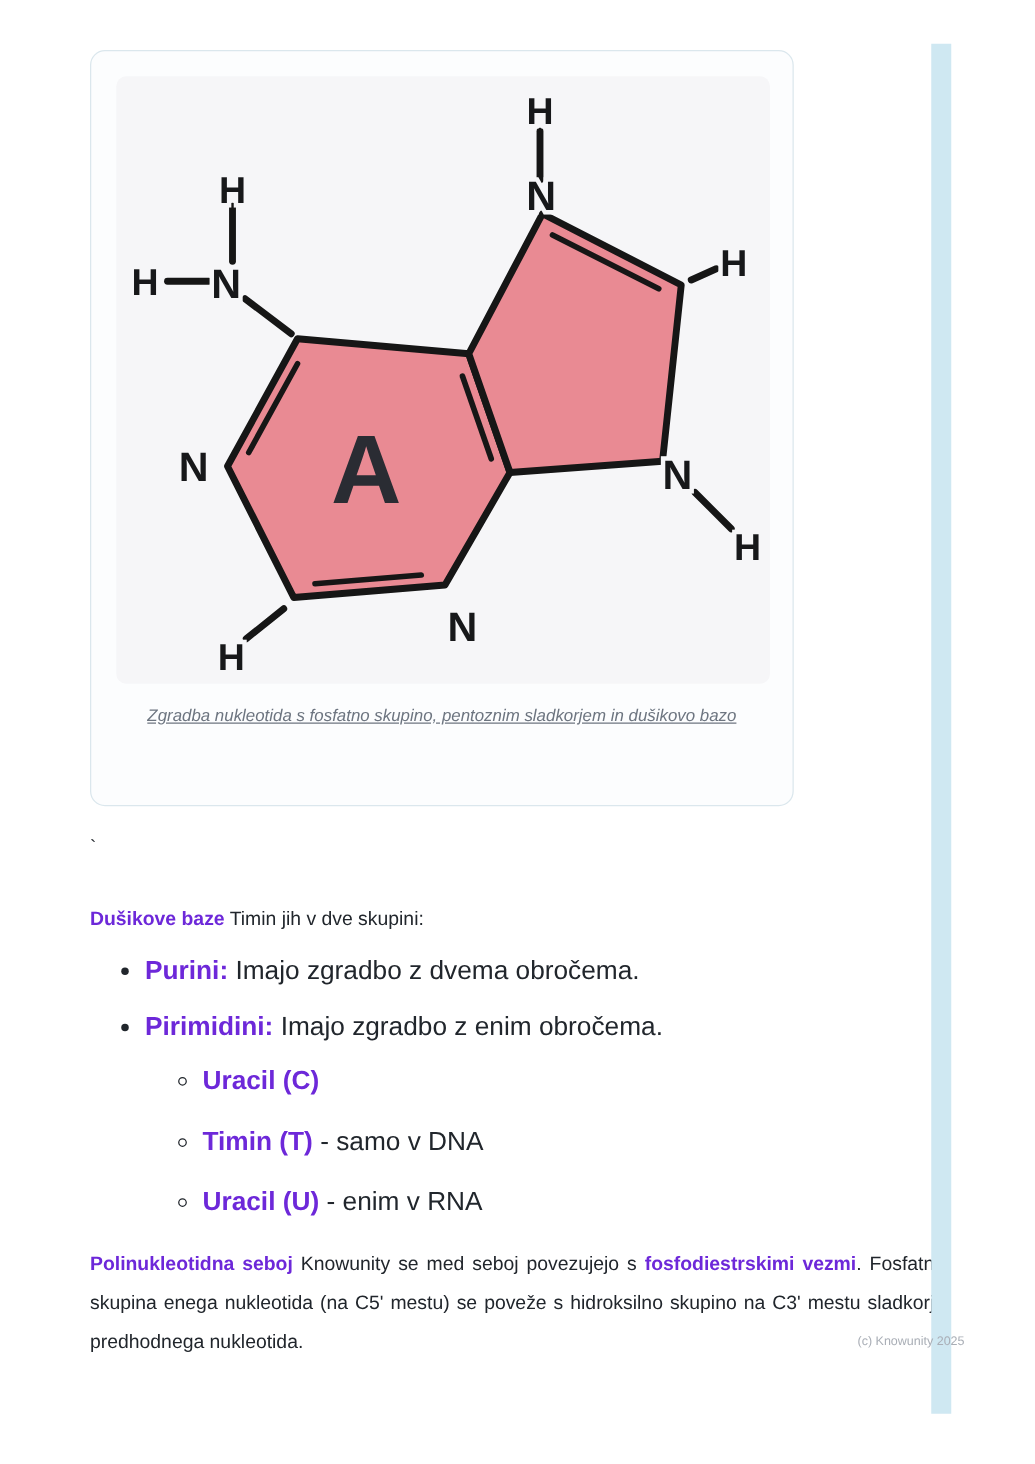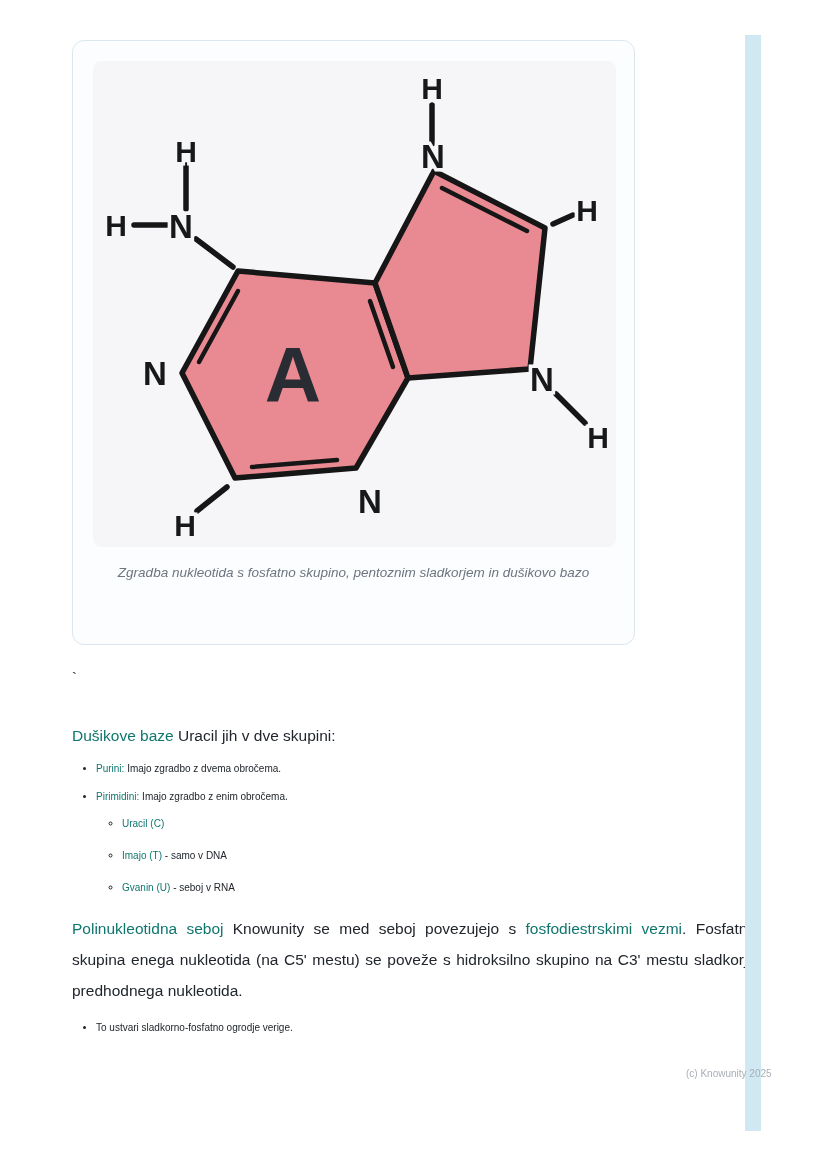--- a/index.html
+++ b/index.html
@@ -13,21 +13,21 @@
   .figure-card {
     position:absolute; left:72px; top:40px; width:563px; height:605px;
     background:#fcfdfe; border:1px solid #dbe7ed; border-radius:12px;
     padding:20px;
   }
   .figure-img {
     width:523px; height:486px; background:#f6f6f8; border-radius:8px; overflow:hidden;
   }
   .figure-caption {
     margin:16px auto 0; max-width:480px; text-align:center;
-    font-style:italic; font-size:13.5px; line-height:1.55; color:#6d7580;
+    font-style:italic; font-size:13.5px; line-height:1.55; color:#6d7580;text-decoration:underline;
   }
 
   
   .bond { stroke:#161616; stroke-width:5.5; stroke-linecap:round; }
   .dbond { stroke:#161616; stroke-width:4.5; stroke-linecap:round; }
   .ring  { stroke:#161616; stroke-width:5.5; stroke-linejoin:round; }
   .mol-label {
     font-family:"Liberation Sans", sans-serif; font-weight:bold; fill:#17181a;
     stroke:#f6f6f8; stroke-width:7px; paint-order:stroke; text-anchor:middle;
   }
@@ -35,25 +35,25 @@
     font-family:"Liberation Sans", sans-serif; font-weight:bold; fill:#2a2c33;
     text-anchor:middle;
   }
 
   
   .content { position:absolute; left:72px; top:668px; width:684px; }
   .tick { font-size:15px; line-height:20px; color:#21262c; }
   .lead { margin-top:36px; font-size:15.5px; line-height:1.5; }
   .content ul { margin-top:14px; padding-left:24px; list-style:disc; }
   .content ul ul { list-style:circle; padding-left:26px; margin-top:12px; margin-bottom:4px; }
-  .content li { margin-bottom:13px; font-size:10px; line-height:1.5; }
+  .content li { margin-bottom:13px; font-size:21px; line-height:1.5;margin-left:20px; }
   .content ul ul li { margin-bottom:17px; }
   .note { }
   .para { margin-top:18px; font-size:15.5px; line-height:2.0; text-align:justify; }
-  b, strong { font-weight:400; color:#0f766e; }
+  b, strong { font-weight:700; color:#6d28d9; }
 
   .watermark {
     position:absolute; left:686px; top:1068px; font-size:10px; color:#a9aeb6; z-index:3;
   }
   .scroll-strip {
     position:absolute; left:745px; top:35px; width:16px; height:1096px;
     background:#cfe8f2; z-index:2;
   }
 </style>
 </head>
@@ -93,37 +93,34 @@
 
       <text class="mol-letter" x="200" y="341" font-size="78">A</text>
     </svg>
   </div>
   <div class="figure-caption">Zgradba nukleotida s fosfatno skupino, pentoznim sladkorjem in dušikovo bazo</div>
 </div>
 
 <div class="content">
   <div class="tick">`</div>
 
-  <p class="lead"><strong>Dušikove baze</strong><span> Uracil jih v dve skupini:</span></p>
+  <p class="lead"><strong>Dušikove baze</strong><span> Timin jih v dve skupini:</span></p>
 
   <ul>
     <li>
       <strong>Purini:</strong><span> Imajo zgradbo z dvema obročema.</span>
     </li>
     <li>
       <strong>Pirimidini:</strong><span> Imajo zgradbo z enim obročema.</span>
       <ul>
         <li><strong>Uracil (C)</strong><span class="note"></span></li>
-        <li><strong>Imajo (T)</strong><span class="note"> - samo v DNA</span></li>
-        <li><strong>Gvanin (U)</strong><span class="note"> - seboj v RNA</span></li>
+        <li><strong>Timin (T)</strong><span class="note"> - samo v DNA</span></li>
+        <li><strong>Uracil (U)</strong><span class="note"> - enim v RNA</span></li>
       </ul>
     </li>
   </ul>
 
   <p class="para"><strong>Polinukleotidna seboj</strong><span> Knowunity se med seboj povezujejo s </span><strong>fosfodiestrskimi vezmi</strong><span>. Fosfatna skupina enega nukleotida (na C5' mestu) se poveže s hidroksilno skupino na C3' mestu sladkorja predhodnega nukleotida.</span></p>
 
-  <ul>
-    <li><span>To ustvari sladkorno-fosfatno ogrodje verige.</span></li>
-  </ul>
 </div>
 
 <div class="watermark">(c) Knowunity 2025</div>
 <div class="scroll-strip"></div>
 
 </body></html>

